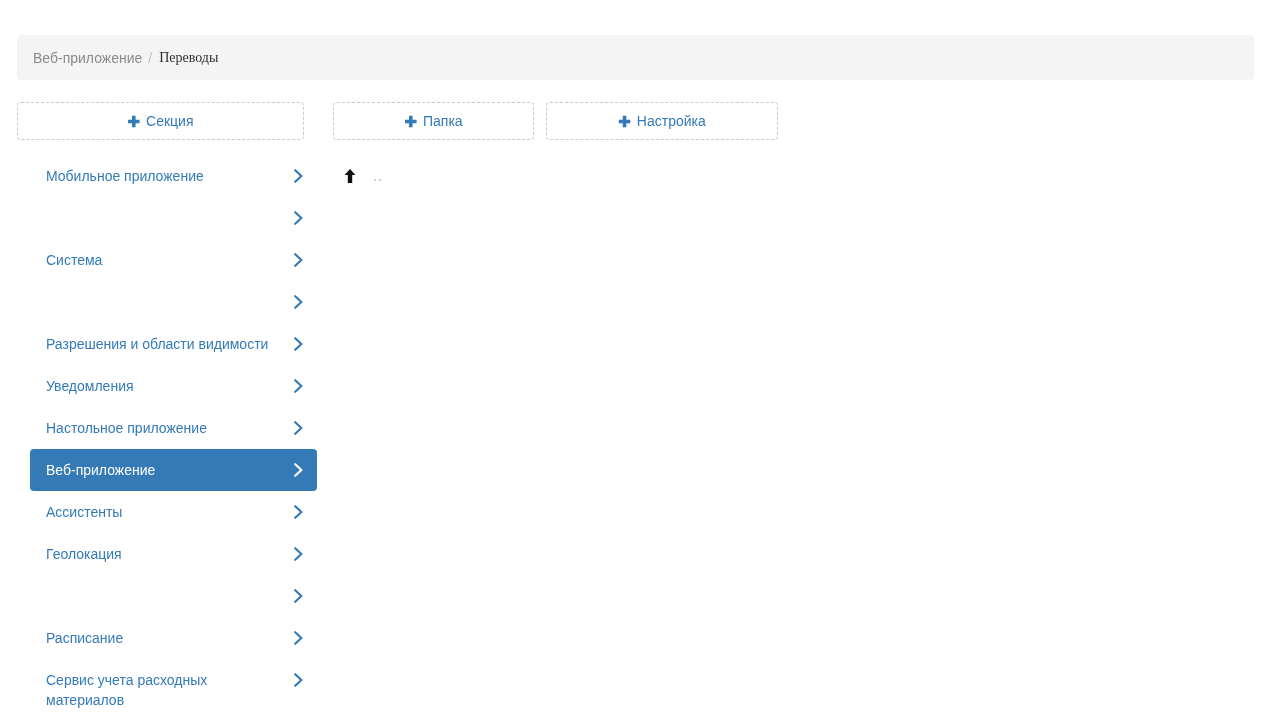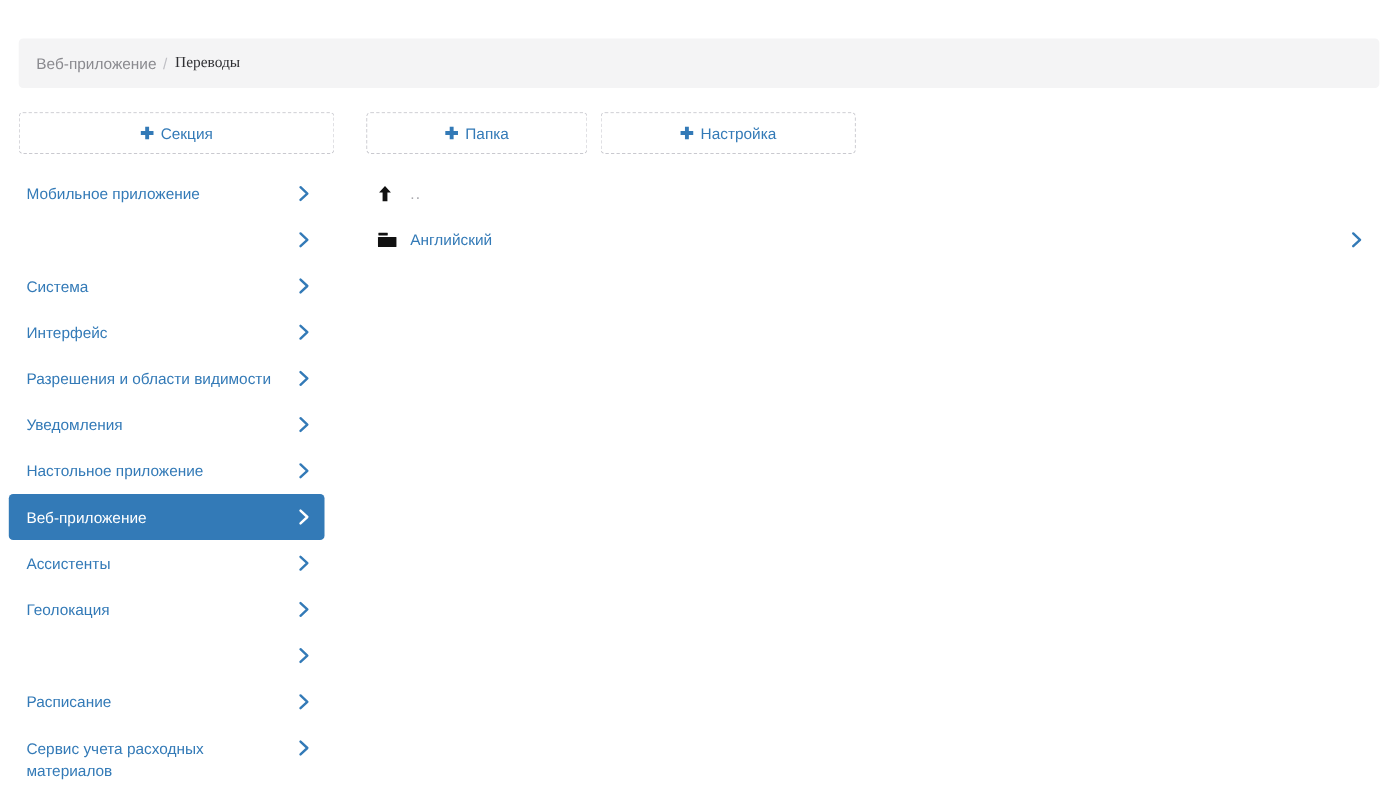--- a/index.html
+++ b/index.html
@@ -79,21 +79,21 @@
     color: #337ab7;
     display: inline-block;
   }
   #btn-section { left: 17px;  width: 287px; }
   #btn-folder  { left: 333px; width: 201px; }
   #btn-setting { left: 546px; width: 232px; }
 
   
   .sidebar {
     position: absolute;
-    left: 8px;
+    left: 30px;
     top: 139px;
     width: 287px;
   }
   .side-item {
     position: relative;
     box-sizing: border-box;
     min-height: 42px;
     padding: 11px 34px 11px 16px;
     border-radius: 4px;
     color: #337ab7;
@@ -206,21 +206,20 @@
       </div>
       <div class="side-item">
         <span class="label">Система</span>
         <span class="chev">
           <svg width="12" height="20" viewBox="0 0 12 20" xmlns="http://www.w3.org/2000/svg">
             <path d="M2.2 4.2 L8.4 10 L2.2 15.8" fill="none" stroke="#337ab7" stroke-width="2.2" stroke-linecap="round" stroke-linejoin="round"></path>
           </svg>
         </span>
       </div>
       <div class="side-item">
-        <span class="label">Интерфейс</span>
         <span class="chev">
           <svg width="12" height="20" viewBox="0 0 12 20" xmlns="http://www.w3.org/2000/svg">
             <path d="M2.2 4.2 L8.4 10 L2.2 15.8" fill="none" stroke="#337ab7" stroke-width="2.2" stroke-linecap="round" stroke-linejoin="round"></path>
           </svg>
         </span>
       </div>
       <div class="side-item">
         <span class="label">Разрешения и области видимости</span>
         <span class="chev">
           <svg width="12" height="20" viewBox="0 0 12 20" xmlns="http://www.w3.org/2000/svg">
@@ -295,29 +294,15 @@
 
   <div class="filepanel" id="filepanel-root">
       <div class="file-row parent">
         <span class="ficon">
           <svg width="14" height="16" viewBox="0 0 14 16" xmlns="http://www.w3.org/2000/svg">
             <path d="M7 1 L12.4 7 L9.2 7 L9.2 15 L4.8 15 L4.8 7 L1.6 7 Z" fill="#111111"></path>
           </svg>
         </span>
         <span class="fname">..</span>
       </div>
-      <div class="file-row">
-        <span class="ficon">
-          <svg width="18" height="16" viewBox="0 0 18 16" xmlns="http://www.w3.org/2000/svg">
-            <rect x="1" y="1.5" width="8.5" height="2.6" rx="0.4" fill="#111111"></rect>
-            <rect x="0.6" y="5.4" width="16.8" height="9.2" rx="0.6" fill="#111111"></rect>
-          </svg>
-        </span>
-        <span class="fname">Английский</span>
-        <span class="rchev">
-          <svg width="12" height="20" viewBox="0 0 12 20" xmlns="http://www.w3.org/2000/svg">
-            <path d="M2.2 4.2 L8.4 10 L2.2 15.8" fill="none" stroke="#337ab7" stroke-width="2.2" stroke-linecap="round" stroke-linejoin="round"></path>
-          </svg>
-        </span>
-      </div>
     </div>
 
 </div>
 
 </body></html>

